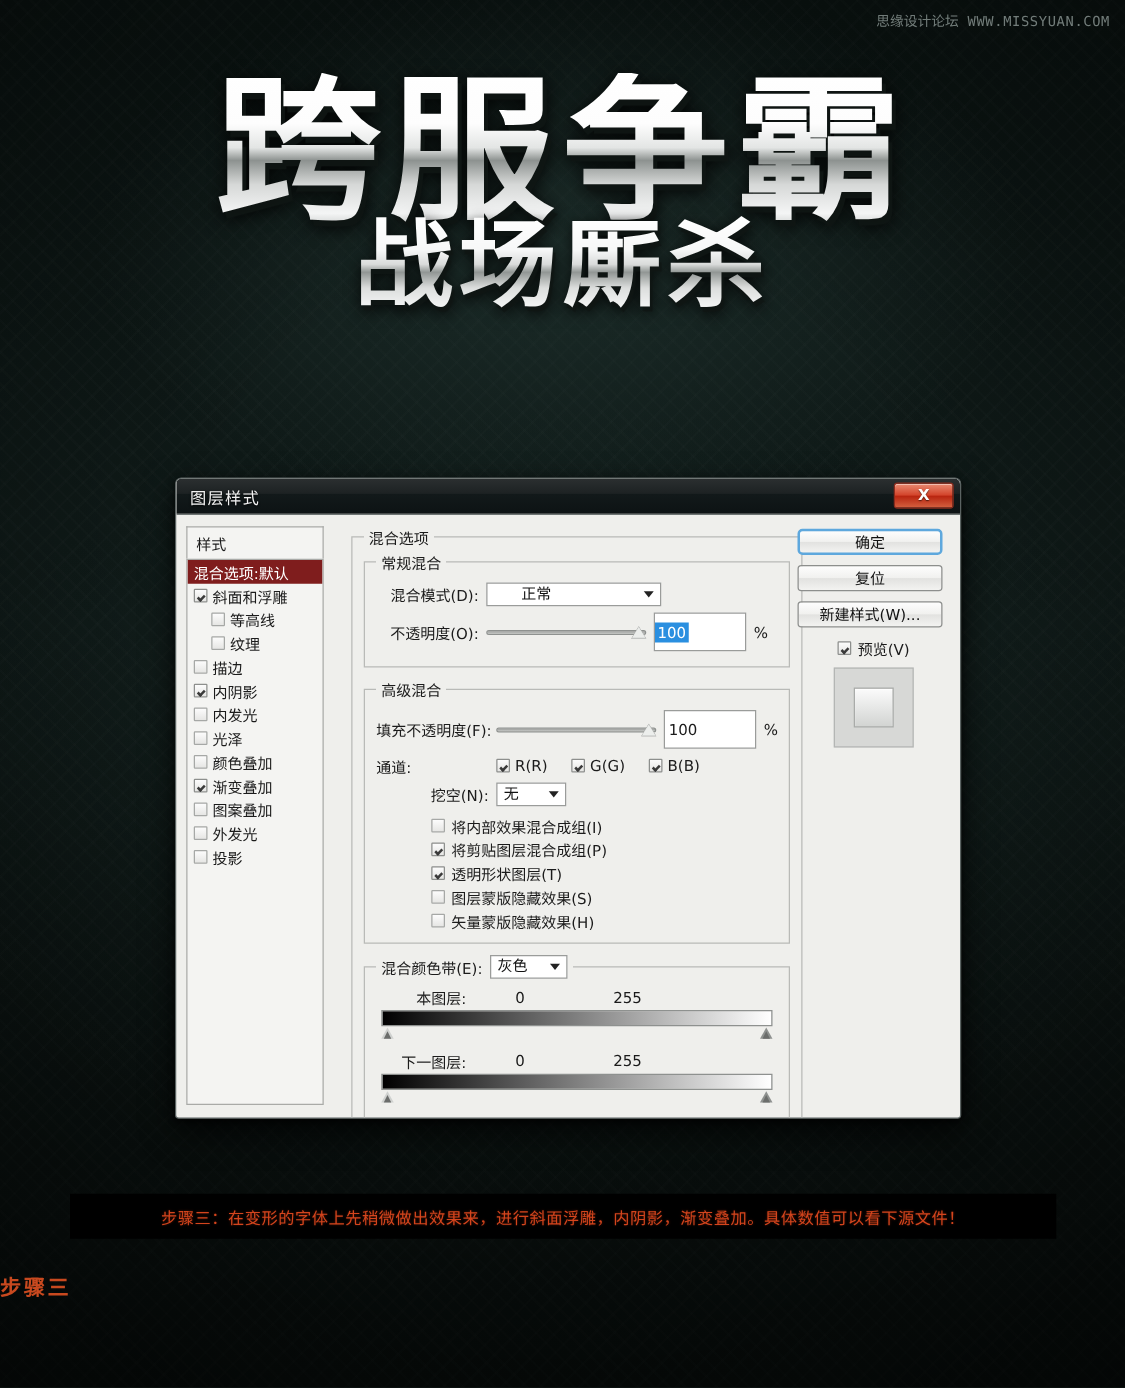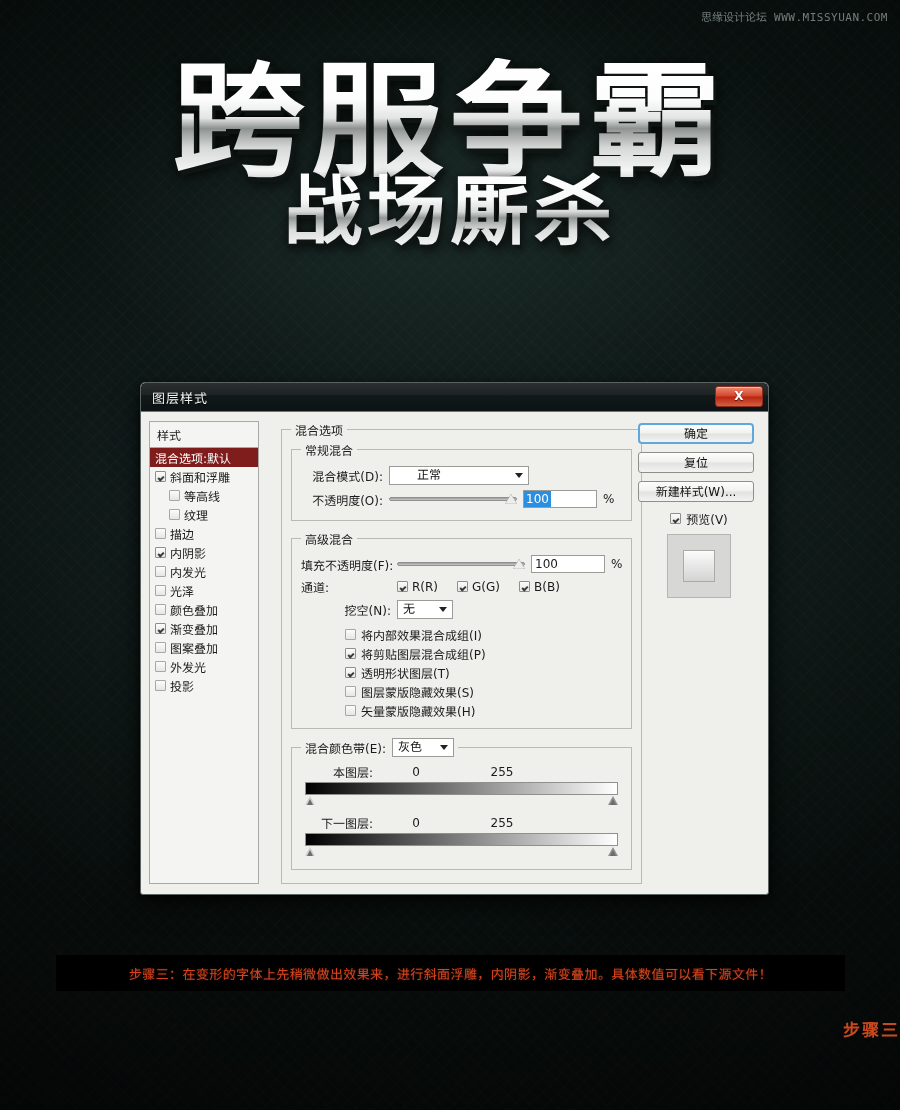--- a/index.html
+++ b/index.html
@@ -141,21 +141,21 @@
     border:1px solid #9a9c9a;background:#fff;color:#111;
     padding:0 18px 0 5px;border-radius:0;
     -webkit-appearance:none;appearance:none;position:relative;cursor:pointer;
     line-height:17px;box-sizing:border-box;
   }
   .selwrap{position:relative;display:inline-block;}
   .selwrap .arrow{
     position:absolute;right:6px;top:7px;width:0;height:0;pointer-events:none;
     border-left:4px solid transparent;border-right:4px solid transparent;border-top:5px solid #222;
   }
-  .numbox{display:flex;border:1px solid #9a9c9a;background:#fff;height:18px;width:74px;box-sizing:border-box;align-items:center;}
+  .numbox{display:flex;border:1px solid #9a9c9a;background:#fff;height:31px;width:74px;box-sizing:border-box;align-items:center;}
   .numbox .inner{font-size:12px;padding:0 3px;line-height:16px;}
   .numbox .inner.hl{background:#2a8fe0;color:#fff;padding:0 2px;}
 
   
   .slider{position:relative;width:128px;height:14px;}
   .slider .track{
     position:absolute;left:0;right:0;top:5px;height:4px;border-radius:2px;
     background:linear-gradient(180deg,#9a9c9a,#c8cac8);border:1px solid #8e918f;box-sizing:border-box;
   }
   .slider .knob{
@@ -224,21 +224,21 @@
   .caption-bar{
     position:absolute;left:56px;top:955px;width:789px;height:36px;z-index:7;
     background:#000000;
     display:flex;align-items:center;justify-content:center;
   }
   .caption-bar .txt{
     color:#d4451d;font-size:13px;letter-spacing:.4px;white-space:nowrap;
     text-shadow:0 0 2px rgba(180,50,20,.5);
   }
   .step-label{
-    position:absolute;left:0;right:0;top:1016px;z-index:7;text-align:right;
+    position:absolute;left:0;right:0;top:1016px;z-index:7;text-align:left;
     color:#c8491f;font-size:17px;font-weight:bold;letter-spacing:2px;
   }
 </style>
 </head>
 <body>
 
 <div id="page"></div>
 
 <div class="watermark">
   <span class="wm-cn">思缘设计论坛</span>

